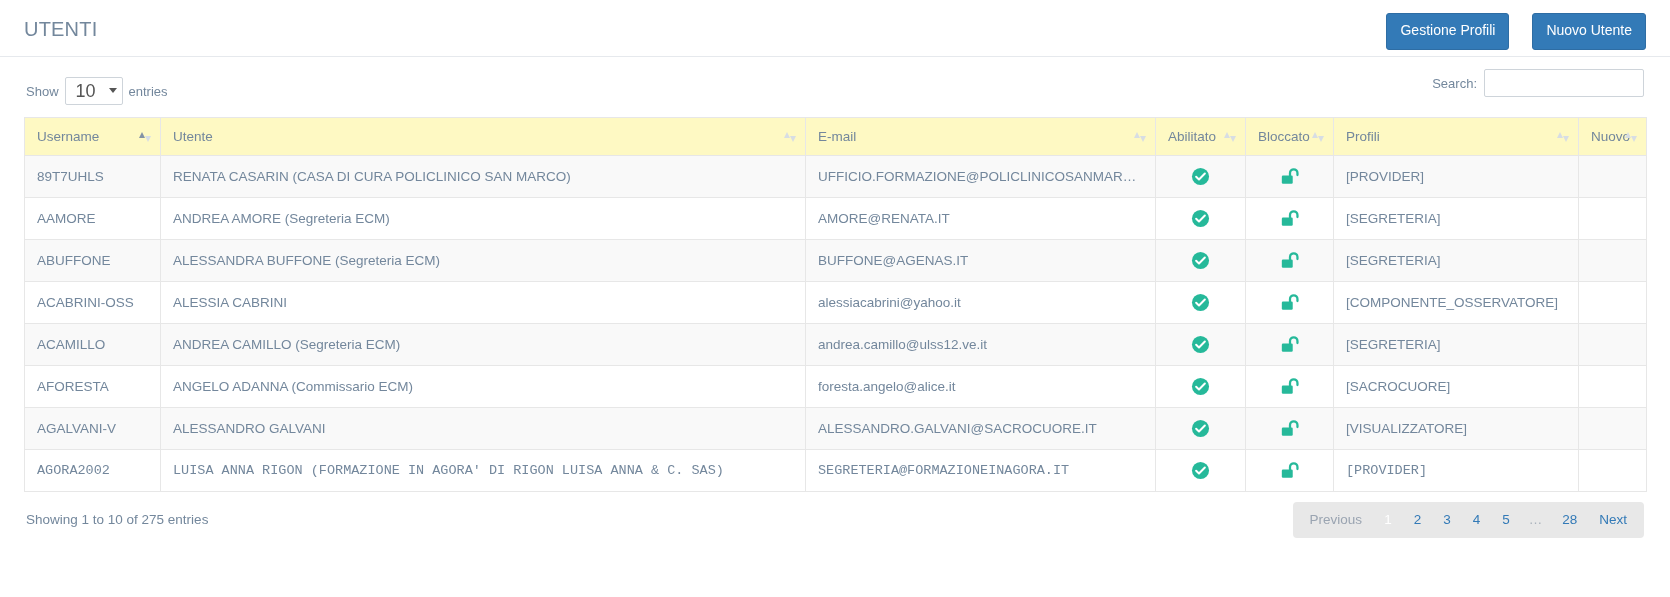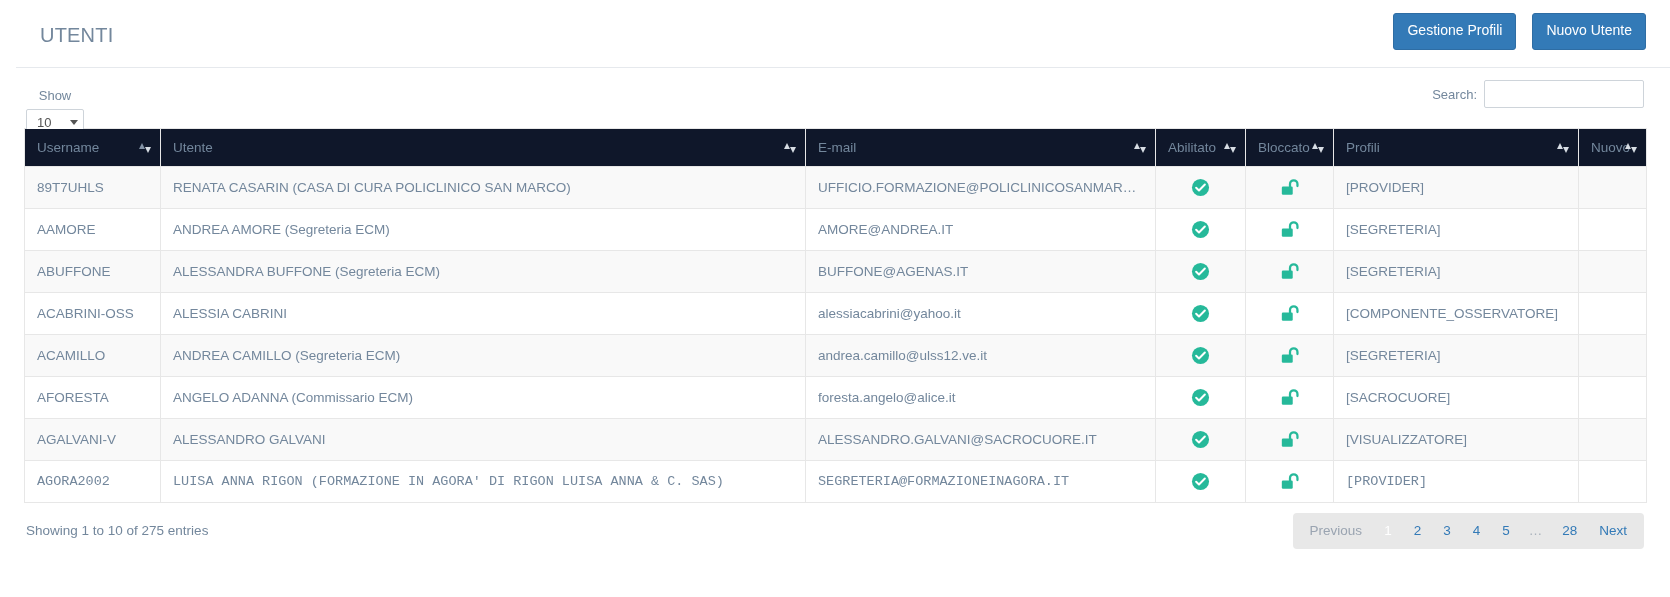--- a/index.html
+++ b/index.html
@@ -16,42 +16,41 @@
   }
 
   .panel {
     width: 1670px;
     background: #fff;
   }
 
   
   .panel-head {
     position: relative;
-    height: 68px;
+    height: 57px;
     padding: 0 24px;
     border-bottom: 1px solid #E6E9ED;
     display: flex;
     align-items: center;
-    margin-left: 16px;
   }
   .panel-title {
     font-size: 20px;
     font-weight: 400;
     color: #73879C;
     letter-spacing: .2px;
     margin: 0;
     line-height: 1;
     padding-top: 2px;
   }
   .head-actions {
     position: absolute;
     right: 24px;
     top: 13px;
     display: flex;
-    gap: 16px;
+    gap: 23px;
   }
   .btn-primary {
     background: #337AB7;
     border: 1px solid #2E6DA4;
     color: #fff;
     font-size: 14px;
     font-family: "Liberation Sans", sans-serif;
     padding: 7px 13px 8px;
     border-radius: 3px;
     line-height: 1.42;
@@ -68,36 +67,35 @@
   }
   .dt-length {
     position: absolute;
     left: 26px;
     top: 8px;
     display: flex;
     align-items: center;
     gap: 6px;
     font-size: 13px;
     color: #73879C;
-    flex-direction: column;
   }
   .select-wrap {
     position: relative;
     display: inline-block;
   }
   .dt-select {
     -webkit-appearance: none;
     appearance: none;
     background: #fff;
     border: 1px solid #CED4DA;
     border-radius: 2px;
     height: 28px;
     width: 58px;
     padding: 0 18px 0 10px;
-    font-size: 13px;
+    font-size: 18px;
     font-family: "Liberation Sans", sans-serif;
     color: #555;
     line-height: 26px;
   }
   .caret {
     position: absolute;
     right: 6px;
     top: 11px;
     width: 0; height: 0;
     border-left: 4px solid transparent;
@@ -141,21 +139,21 @@
   }
   table.dt thead th {
     position: relative;
     text-align: left;
     font-weight: 400;
     font-size: 13.5px;
     color: #73879C;
     padding: 11px 24px 11px 12px;
     border-bottom: 1px solid #E7E7E7;
     border-right: 1px solid #E7E7E7;
-    background: #0f172a;
+    background: #fef9c3;
     white-space: nowrap;
     overflow: hidden;
     cursor: pointer;
     vertical-align: middle;
   }
   table.dt thead th:last-child { border-right: none; }
 
   .sort-ico {
     position: absolute;
     right: 8px;
@@ -350,21 +348,21 @@
             <td class="c-center"><span class="ico-lock"><svg width="20" height="19" viewBox="0 0 22 20">
                   <rect x="2" y="9" width="12" height="9" rx="1.3" fill="#26B99A"></rect>
                   <path d="M11 9 V6.2 A4.1 4.1 0 0 1 19.2 6.2 V8.4" stroke="#26B99A" stroke-width="2.5" fill="none" stroke-linecap="round"></path>
                 </svg></span></td>
             <td>[PROVIDER]</td>
             <td></td>
           </tr>
           <tr>
             <td>AAMORE</td>
             <td>ANDREA AMORE (Segreteria ECM)</td>
-            <td>AMORE@ANDREA.IT</td>
+            <td>AMORE@RENATA.IT</td>
             <td class="c-center"><span class="ico-check"><svg width="19" height="19" viewBox="0 0 20 20">
                   <circle cx="10" cy="10" r="9" fill="#26B99A"></circle>
                   <path d="M5.4 10.2 L8.4 13.1 L14.6 6.8" stroke="#ffffff" stroke-width="2.1" fill="none" stroke-linecap="round" stroke-linejoin="round"></path>
                 </svg></span></td>
             <td class="c-center"><span class="ico-lock"><svg width="20" height="19" viewBox="0 0 22 20">
                   <rect x="2" y="9" width="12" height="9" rx="1.3" fill="#26B99A"></rect>
                   <path d="M11 9 V6.2 A4.1 4.1 0 0 1 19.2 6.2 V8.4" stroke="#26B99A" stroke-width="2.5" fill="none" stroke-linecap="round"></path>
                 </svg></span></td>
             <td>[SEGRETERIA]</td>
             <td></td>

